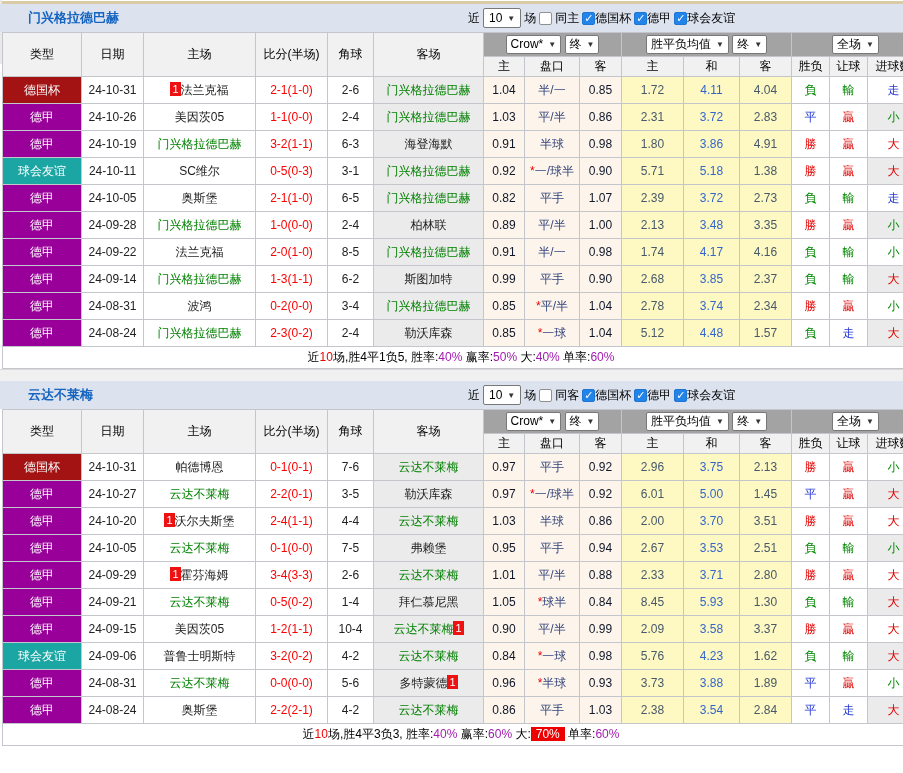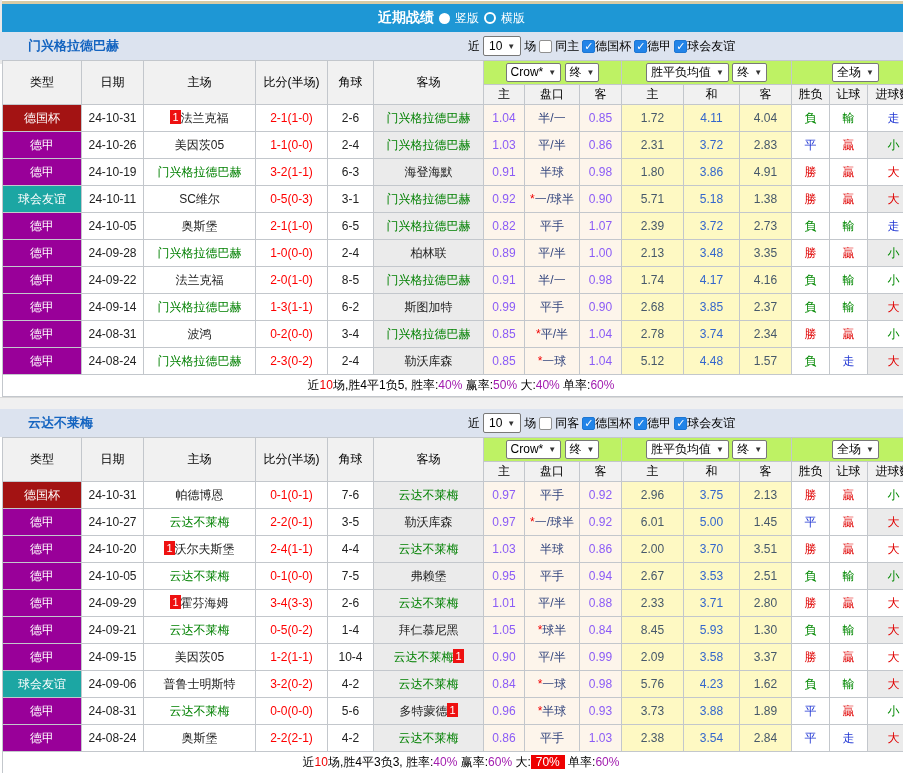--- a/index.html
+++ b/index.html
@@ -23,27 +23,27 @@
   .cb.on { background: #2284e8; border-color: #1d76d2; }
   .cb.on::after { content: "✓"; color: #fff; font-size: 11px; font-weight: bold; position: absolute; left: 1px; top: -1px; }
   .cb-group { display: inline-flex; align-items: center; }
 
   .tablewrap { width: 901px; overflow: hidden; margin-left: 2px; }
   table { border-collapse: collapse; table-layout: fixed; width: 917px; }
   th, td { border: 1px solid #c3c7cc; text-align: center; overflow: hidden; white-space: nowrap; font-weight: normal; }
   thead th { background: #f1f1f1; color: #000; }
   .grp-row th { height: 24px; }
   .sub-row th { height: 20px; }
-  .grp-cell { background: #bef264; }
+  .grp-cell { background: #a3a3a3; }
   .grp-cell .sel-box { height: 19px; padding: 0 4px; }
   tbody tr { height: 27px; }
   td.type { color: #fff; }
   td.score { color: #fe0000; }
   td.shade { background: #ebebeb; }
-  td.oddcell { background: #fdf5eb; color: #8b5cf6; }
+  td.oddcell { background: #fdf5eb; color: #0f172a; }
   td.hcap { color: #34467e; }
   td.hcap .star { color: #f00000; }
   td.avgcell { background: #fef9c3; color: #46586a; }
   td.avgcell.mid { color: #3366cc; }
   td.res.r, span.res-r { color: #e00000; }
   td.res.g, span.res-g { color: #008800; }
   td.res.b, span.res-b { color: #2238d4; }
   td.goal-shade { background: #ebebeb; }
   .team-cell .self { color: #008000; }
   .badge { background: #ee1111; color: #fff; font-size: 11px; line-height: 14px; padding: 0 2px; display: inline-block; vertical-align: 1px; }
@@ -54,27 +54,20 @@
   .section-gap { height: 12px; background: #f0f0f0; border-top: 1px solid #d9d9d9; }
   .leftstrip { position: absolute; left: 0; top: 0; width: 2px; height: 64px; background: #e9e9e9; }
 </style>
 </head>
 <body>
 
 <div class="page">
   <div class="leftstrip"></div>
   <div class="topline"></div>
 
-  <div class="titlebar">
-    <span class="title">近期战绩</span>
-    <span class="radio sel"></span>
-    <span class="radio-label">竖版</span>
-    <span class="radio unsel"></span>
-    <span class="radio-label">横版</span>
-  </div>
 
   <div class="team-header">
     <span class="team-name">门兴格拉德巴赫</span>
     <div class="filters">
       <span>近</span>
       <span class="sel-box">
         <span>10</span>
           <span class="arr">▼</span>
       </span>
       <span>场</span>

